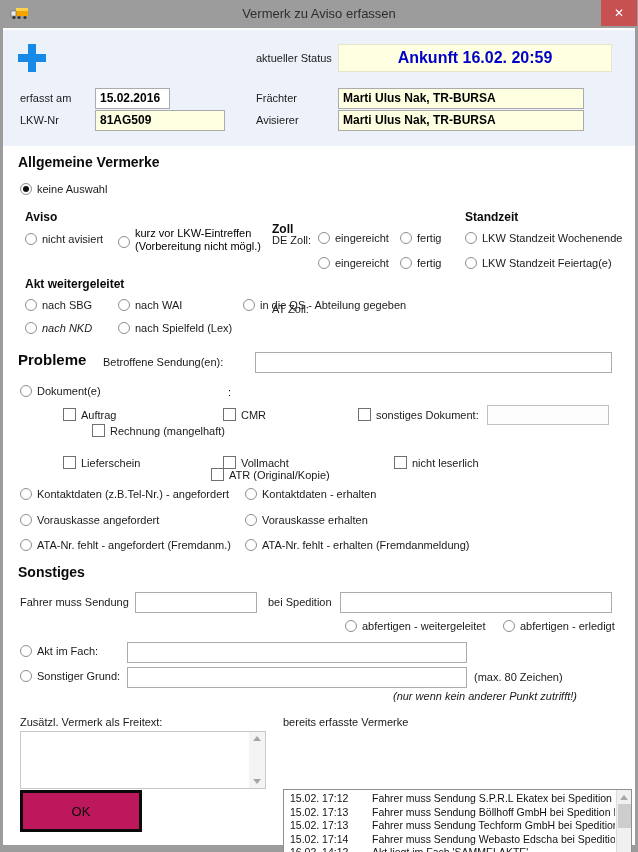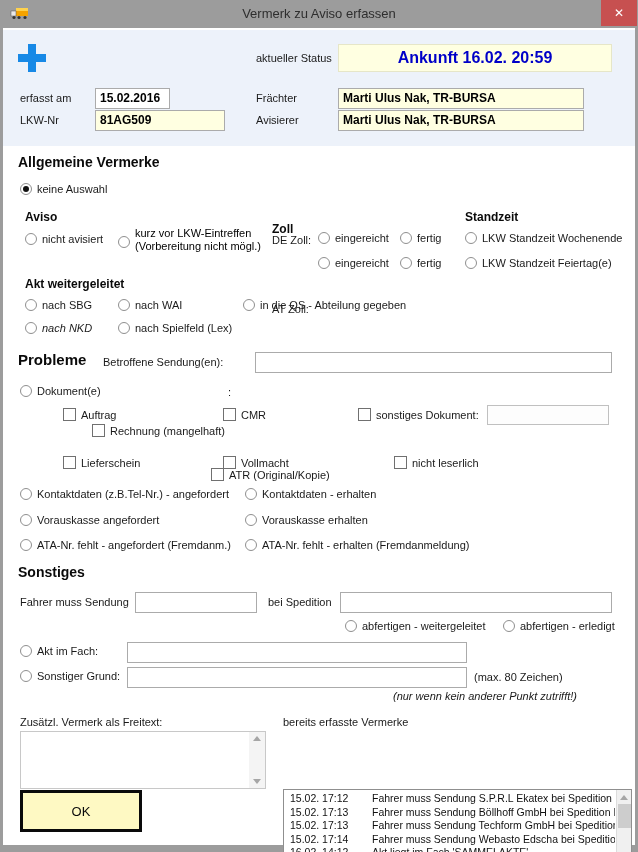--- a/index.html
+++ b/index.html
@@ -36,21 +36,21 @@
   .sbar { position:absolute; right:0; top:0; width:16px; height:100%; background:#f4f4f4; }
   .tri-up { width:0; height:0; border-left:4px solid transparent; border-right:4px solid transparent; border-bottom:5px solid #a6a6a6; margin:4px auto 0; }
   .tri-down { width:0; height:0; border-left:4px solid transparent; border-right:4px solid transparent; border-top:5px solid #a6a6a6; margin:0 auto; position:absolute; bottom:4px; left:4px; }
   .listbox { border:1px solid #8f8f8f; background:#fff; position:relative; overflow:hidden; }
   .list-rows { position:absolute; left:0; top:2px; right:16px; }
   .lrow { display:flex; font-size:10.5px; color:#111; height:13.5px; line-height:13.5px; overflow:hidden; }
   .lrow .t { flex:0 0 88px; padding-left:6px; white-space:nowrap; }
   .lrow .x { flex:1; white-space:nowrap; overflow:hidden; }
   .lsb { position:absolute; right:0; top:0; width:15px; height:100%; background:#f0f0f0; border-left:1px solid #dcdcdc; }
   .lsb .thumb { position:absolute; left:1px; top:14px; width:13px; height:24px; background:#cdcdcd; }
-  .btn { background:#fef9c3; text-align:center; font-size:13px; color:#0a0a0a; display:flex; align-items:center; justify-content:center; cursor:default; }
+  .btn { background:#be185d; text-align:center; font-size:13px; color:#0a0a0a; display:flex; align-items:center; justify-content:center; cursor:default; }
   .btn-ok { border:3px solid #0a0a0a; }
   .btn-cancel { border:1px solid #2e2e2e; }
   .two-line { font-size:11px; line-height:1.2; white-space:nowrap; }
 </style>
 </head>
 <body>
 
 <div class="window">
 
   <div class="titlebar">

